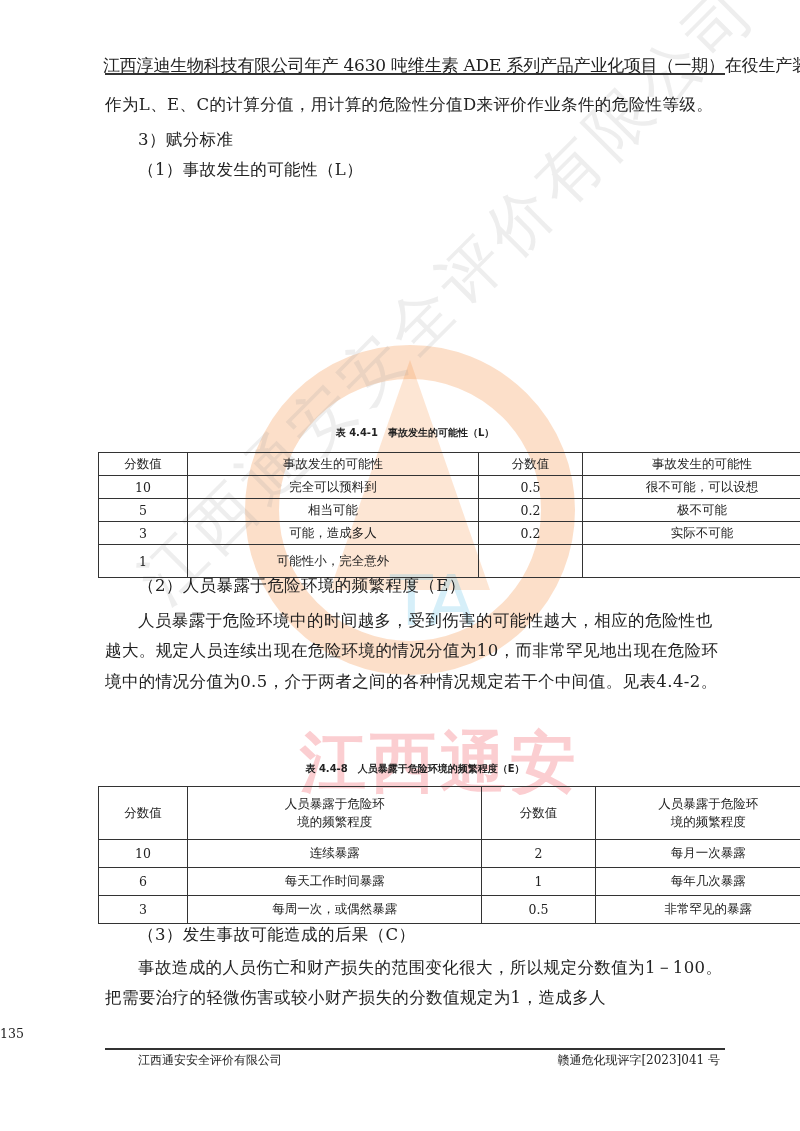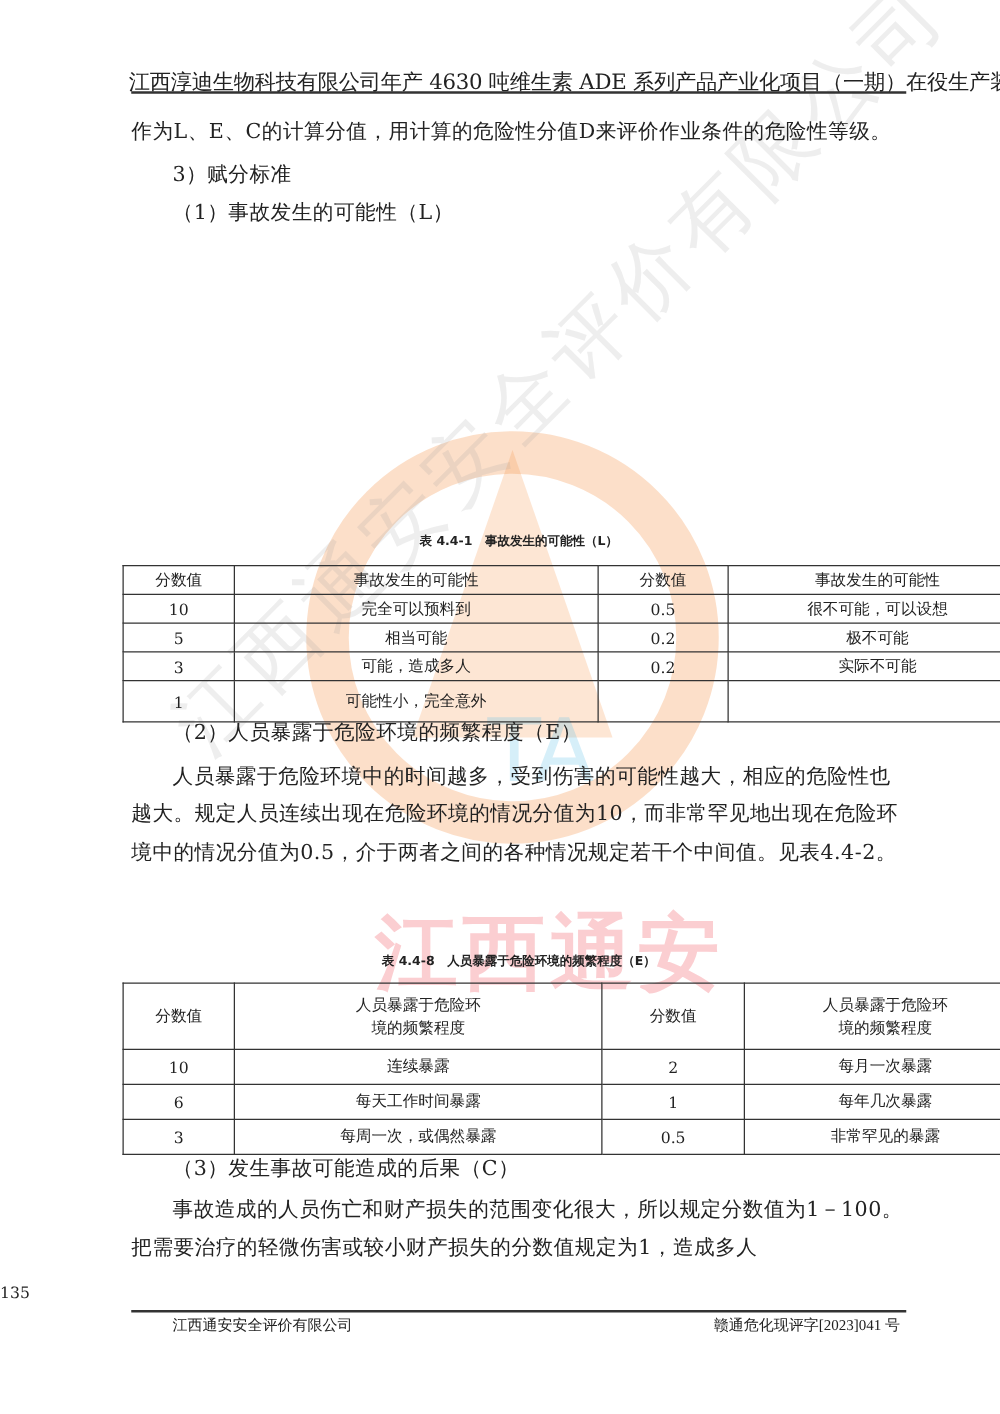--- a/index.html
+++ b/index.html
@@ -17,21 +17,21 @@
   .indent { text-indent: 2em; }
   .caption { position: absolute; left: 105px; width: 620px; text-align: center; font-size: 10px; font-weight: bold; font-family: "DejaVu Sans", "Liberation Sans", sans-serif; }
   table.t { position: absolute; left: 98px; width: 724px; border-collapse: collapse; font-size: 12.5px; color: #222; }
   table.t td { border: 1px solid #333; text-align: center; padding: 0; }
   .t1 td { height: 22px; }
   .t1 tr.tall td { height: 32px; }
   .t2 td { height: 27px; }
   .t2 tr.head td { height: 52px; line-height: 18px; }
   .footer-rule { position: absolute; left: 105px; top: 1048px; width: 620px; height: 2px; background: #333; }
   .footer-left { position: absolute; left: 138px; top: 1052px; font-size: 12px; }
-  .footer-right { position: absolute; right: 80px; top: 1052px; font-size: 12px; font-family: Liberation Serif, serif; }
+  .footer-right { position: absolute; right: 80px; top: 1052px; font-size: 12px; }
   .page-num { position: absolute; left: 0; width: 788px; top: 1026px; text-align: left; font-size: 12.5px; }
   .wm { position: absolute; pointer-events: none; }
   .wm-circle {
     left: 245px; top: 345px; width: 330px; height: 330px; border-radius: 50%;
     border: 34px solid rgba(245, 140, 60, 0.28); box-sizing: border-box;
   }
   .wm-a {
     left: 330px; top: 360px; width: 0; height: 0;
     border-left: 80px solid transparent; border-right: 80px solid transparent;
     border-bottom: 230px solid rgba(245, 140, 60, 0.22);

